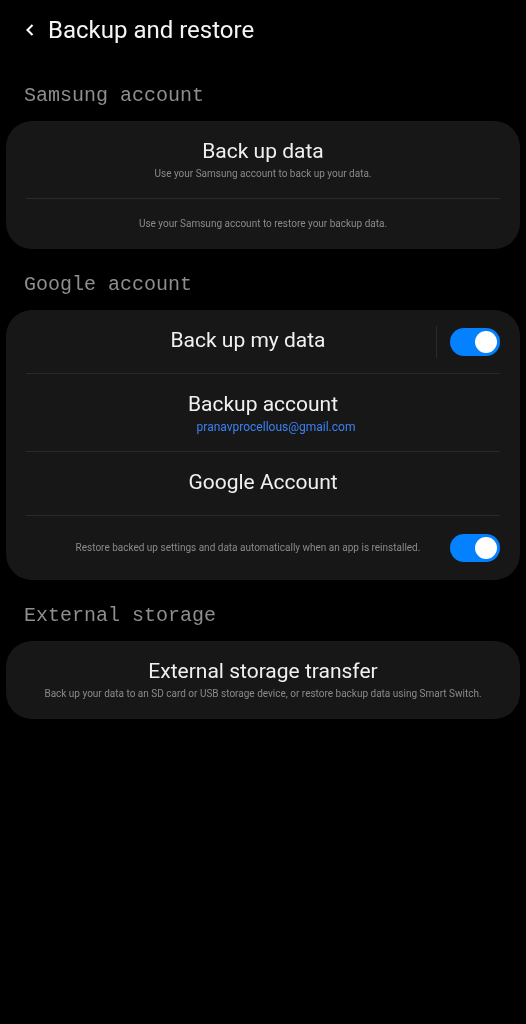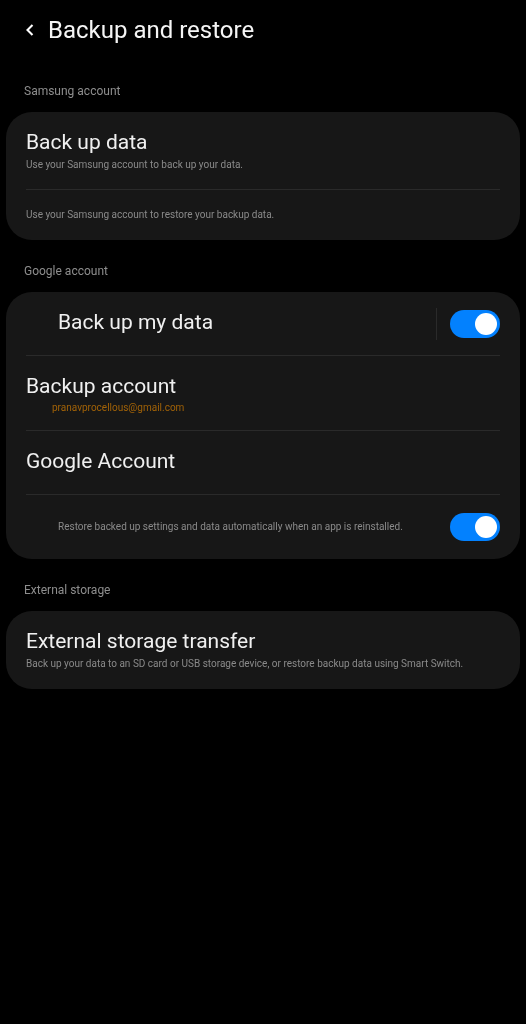--- a/index.html
+++ b/index.html
@@ -33,28 +33,30 @@
       fill: none;
       stroke-width: 2.5;
     }
     .page-title {
       font-size: 24px;
       font-weight: 400;
       color: #f5f5f5;
     }
     .section-label {
       color: #8e8e8e;
-      font-size: 12px;
+      font-size: 20px;
       padding: 24px 24px 14px 24px;
+      font-family: Liberation Mono, monospace;
     }
     .card {
       background: #171717;
       border-radius: 26px;
       margin: 0 6px;
       overflow: hidden;
+      text-align: center;
     }
     .list-item {
       padding: 18px 20px;
       position: relative;
     }
     .list-item:not(:last-child)::after {
       content: '';
       position: absolute;
       bottom: 0;
       left: 20px;
@@ -67,22 +69,22 @@
       color: #f0f0f0;
       font-weight: 400;
       margin-bottom: 4px;
     }
     .item-subtitle {
       font-size: 10px;
       color: #8a8a8a;
       line-height: 1.4;
     }
     .item-link {
-      font-size: 10px;
-      color: #a16207;
+      font-size: 12px;
+      color: #3b82f6;
       margin-top: 2px;
       margin-left: 26px;
     }
     .item-row {
       display: flex;
       align-items: center;
       justify-content: space-between;
       gap: 12px;
       margin-left: 32px;
     }

